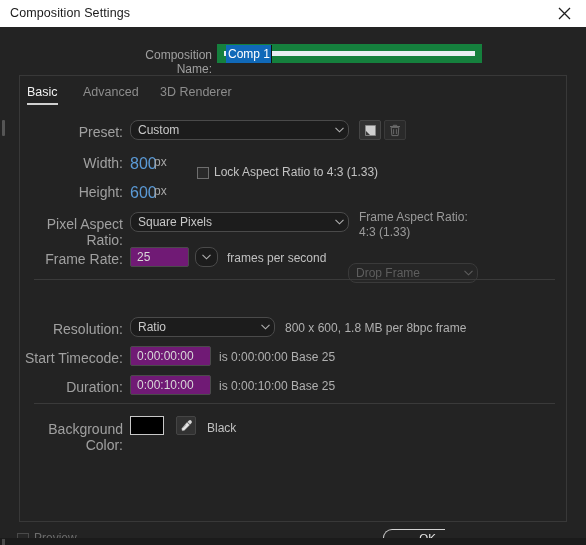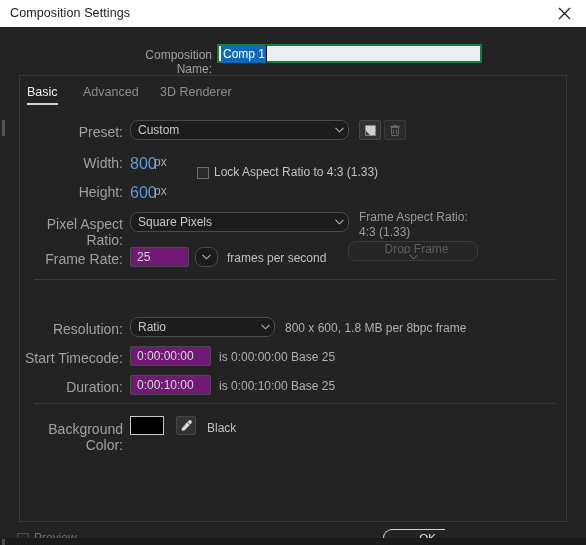--- a/index.html
+++ b/index.html
@@ -40,21 +40,21 @@
   }
 
   
   .compname-row{position:absolute;left:0;top:17px;width:586px;height:22px;}
   .compname-label{
     position:absolute;left:112px;top:4px;width:100px;text-align:right;
     color:#a0a0a0;font-size:12px;
   }
   .compname-input{
     position:absolute;left:217px;top:0px;width:265px;height:19px;
-    background:#e9eff3;border:2px solid #15803d;
+    background:#e9eff3;border:7px solid #15803d;
     box-sizing:border-box;
     display:flex;align-items:center;
   }
   .compname-sel{
     background:#1069b8;color:#ffffff;
     font-size:12px;line-height:16px;
     padding:1px 1px 1px 2px;margin-left:2px;
     border-right:1px solid #101010;
   }
 
@@ -241,21 +241,21 @@
         <span>25</span>
       </div>
       <div class="sel" style="left:175px;top:171px;width:23px;">
         <span class="chev" style="width:23px;">
           <svg width="9" height="6" viewBox="0 0 9 6">
               <path d="M0.5 0.8 L4.5 4.8 L8.5 0.8" stroke="#b0b0b0" stroke-width="1.1" fill="none"></path>
             </svg>
         </span>
       </div>
       <span class="plain" style="left:207px;top:175px;color:#c0c0c0;">frames per second</span>
-      <div class="sel disabled" style="left:328px;top:165px;width:130px;flex-direction:column;">
+      <div class="sel disabled" style="left:328px;top:187px;width:130px;">
         <span class="sel-text">Drop Frame</span>
         <span class="chev">
           <svg width="9" height="6" viewBox="0 0 9 6">
               <path d="M0.5 0.8 L4.5 4.8 L8.5 0.8" stroke="#5e5e5e" stroke-width="1.1" fill="none"></path>
             </svg>
         </span>
       </div>
 
       <div class="sep" style="left:14px;top:203px;width:521px;"></div>
 

